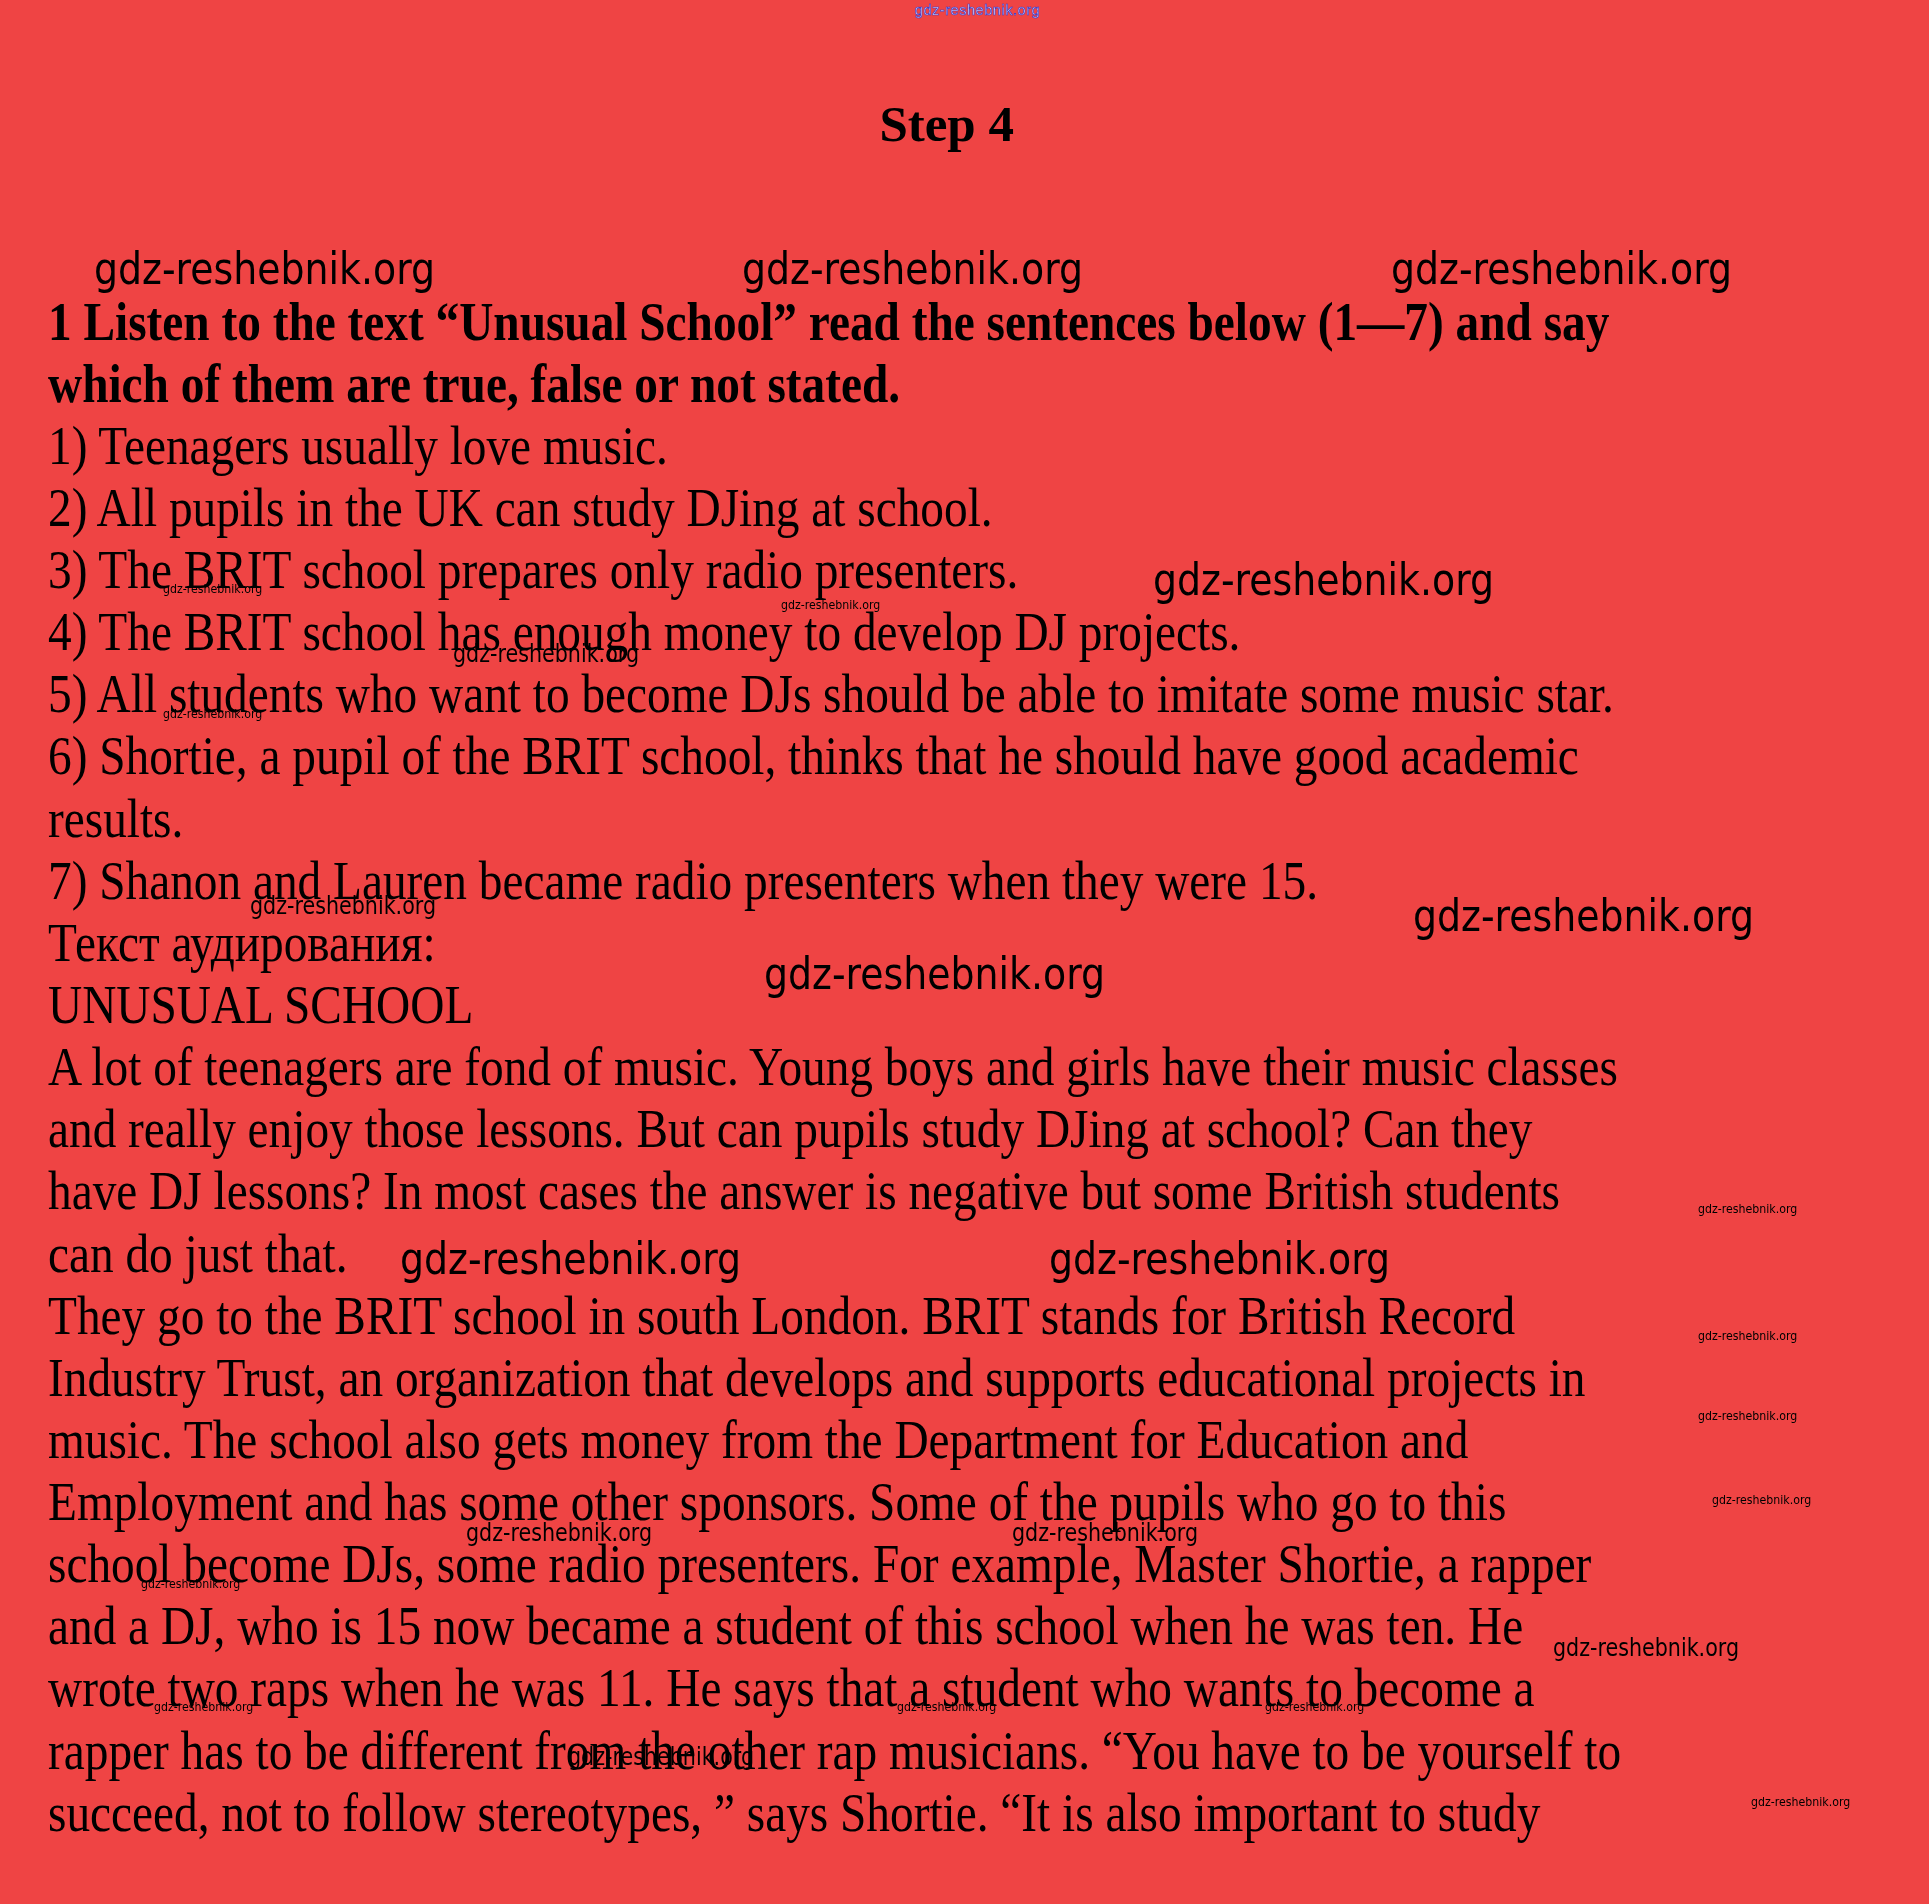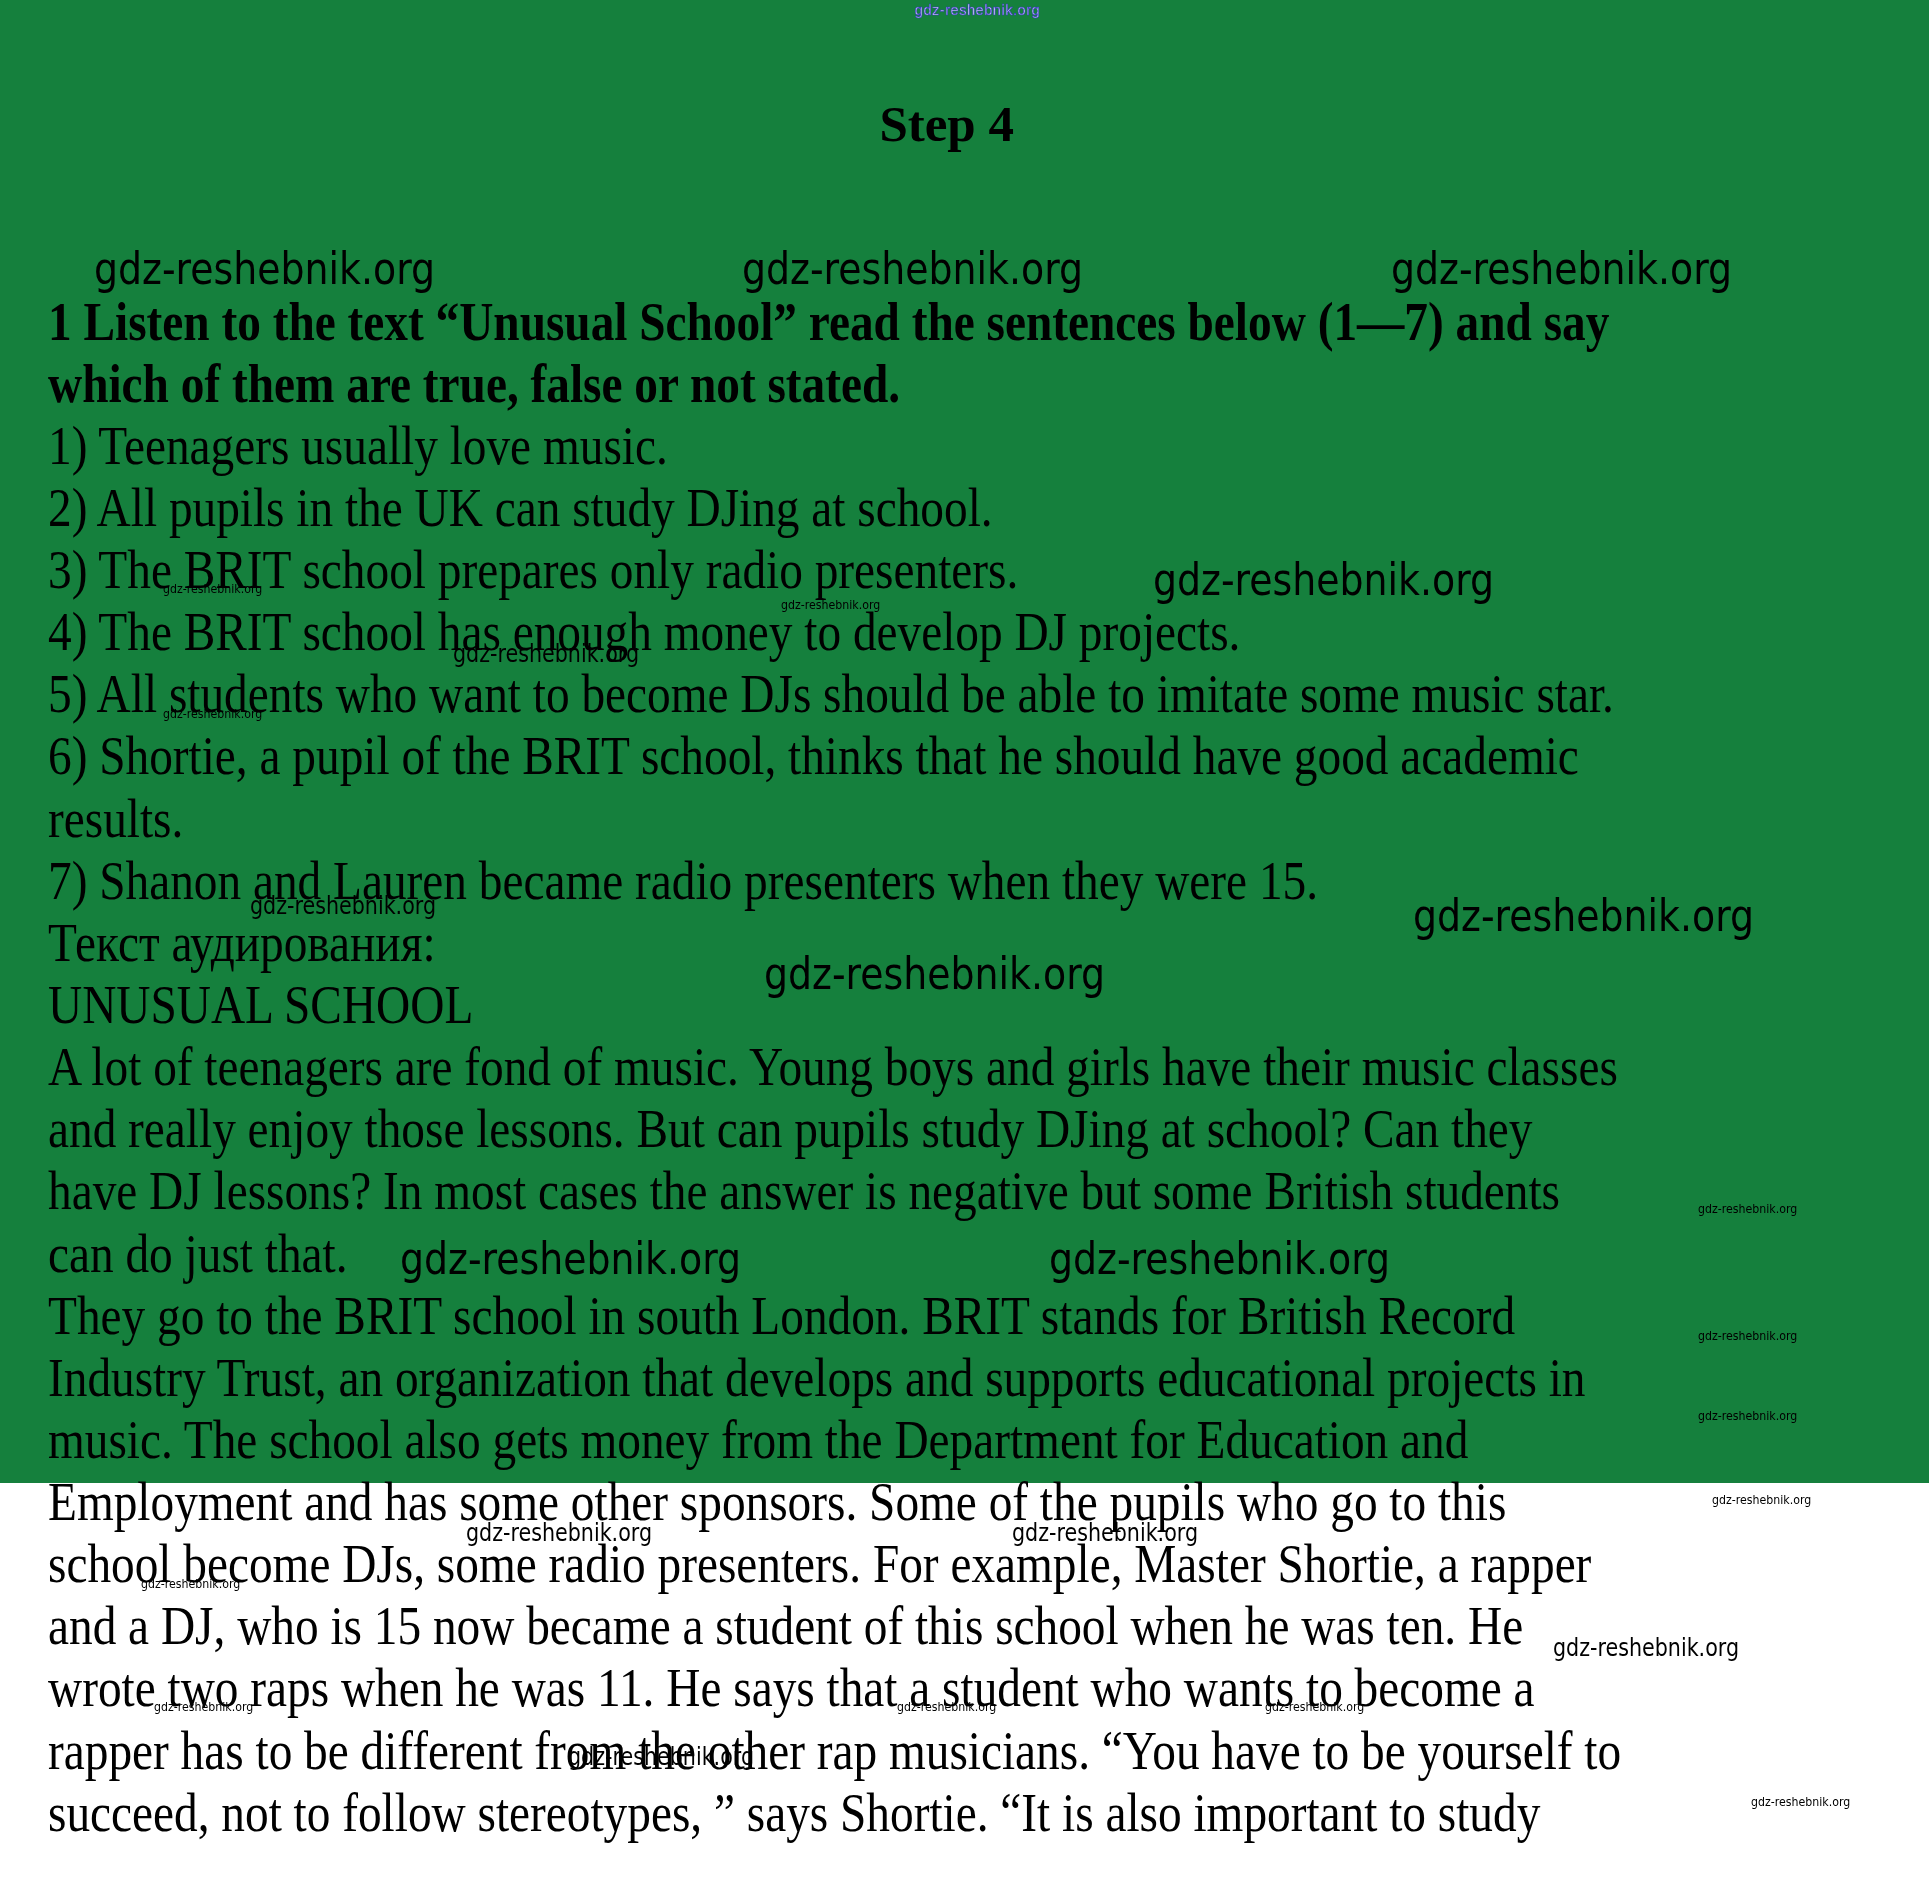--- a/index.html
+++ b/index.html
@@ -1,17 +1,17 @@
 <!DOCTYPE html>
 <html style="font-size:14.6px"><head>
 <meta charset="utf-8">
 <style>
   html, body { margin: 0; padding: 0; background: #ffffff; }
   body { width: 1930px; height: 1904px; position: relative; overflow: hidden; }
-  .page { position: absolute; left: 0; top: 0; width: 1930px; height: 1483px; background: #15803d; }
+  .page { position: absolute; left: 0; top: 0; width: 1930px; height: 1904px; background: #ef4444; }
   .line {
     position: absolute; left: 48px; white-space: nowrap;
     font-family: "Liberation Serif", serif; color: #000;
     font-size: 55px; line-height: 62px;
     transform-origin: 0 0; transform: scaleX(0.86);
   }
   .bold { font-weight: bold; }
   .title {
     position: absolute; top: 95px; left: 0; width: 1930px; text-align: center;
     font-family: "Liberation Serif", serif; font-weight: bold; font-size: 51px; color: #000;

